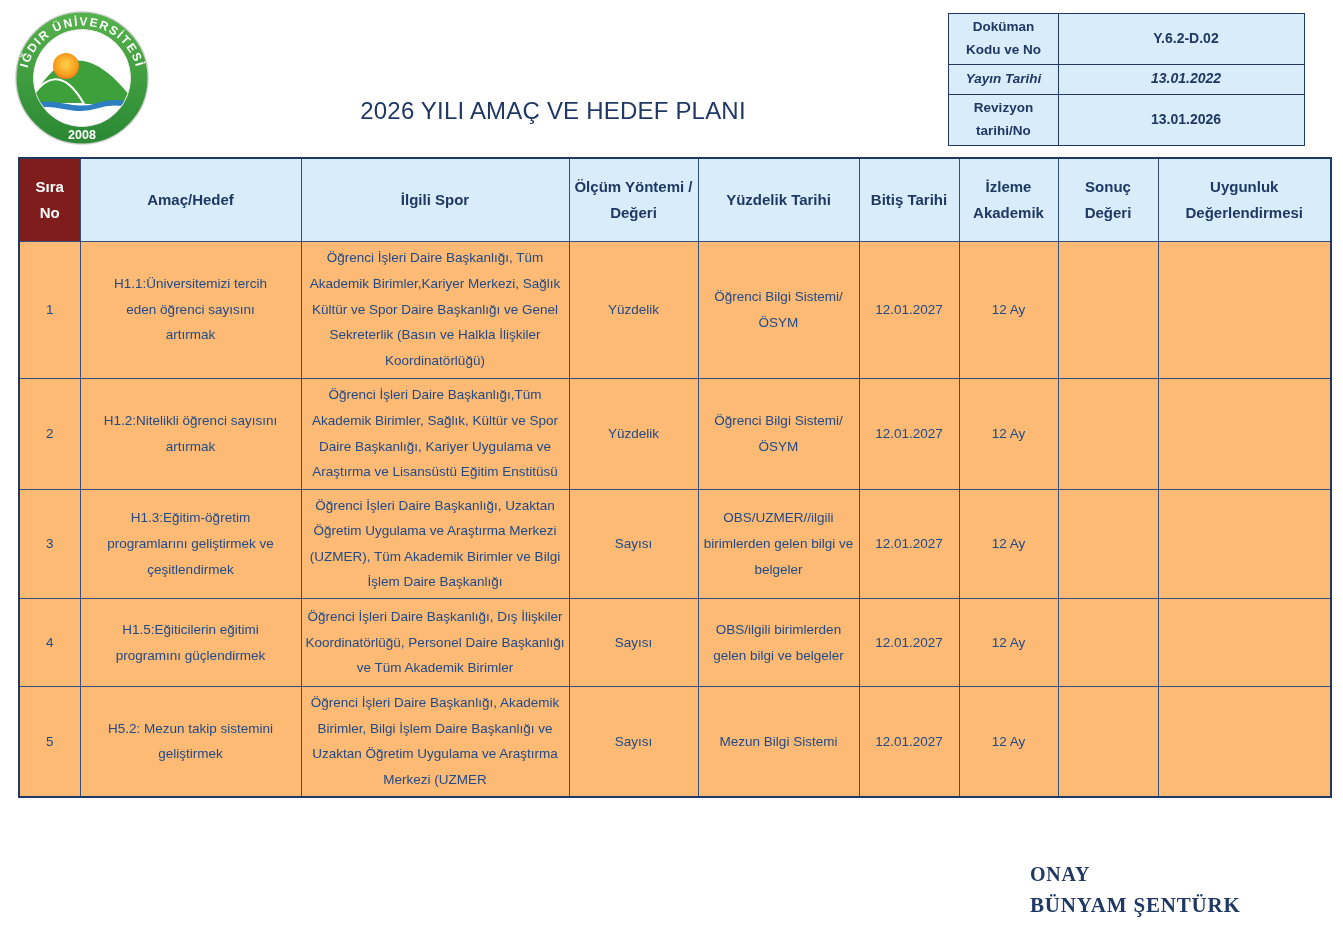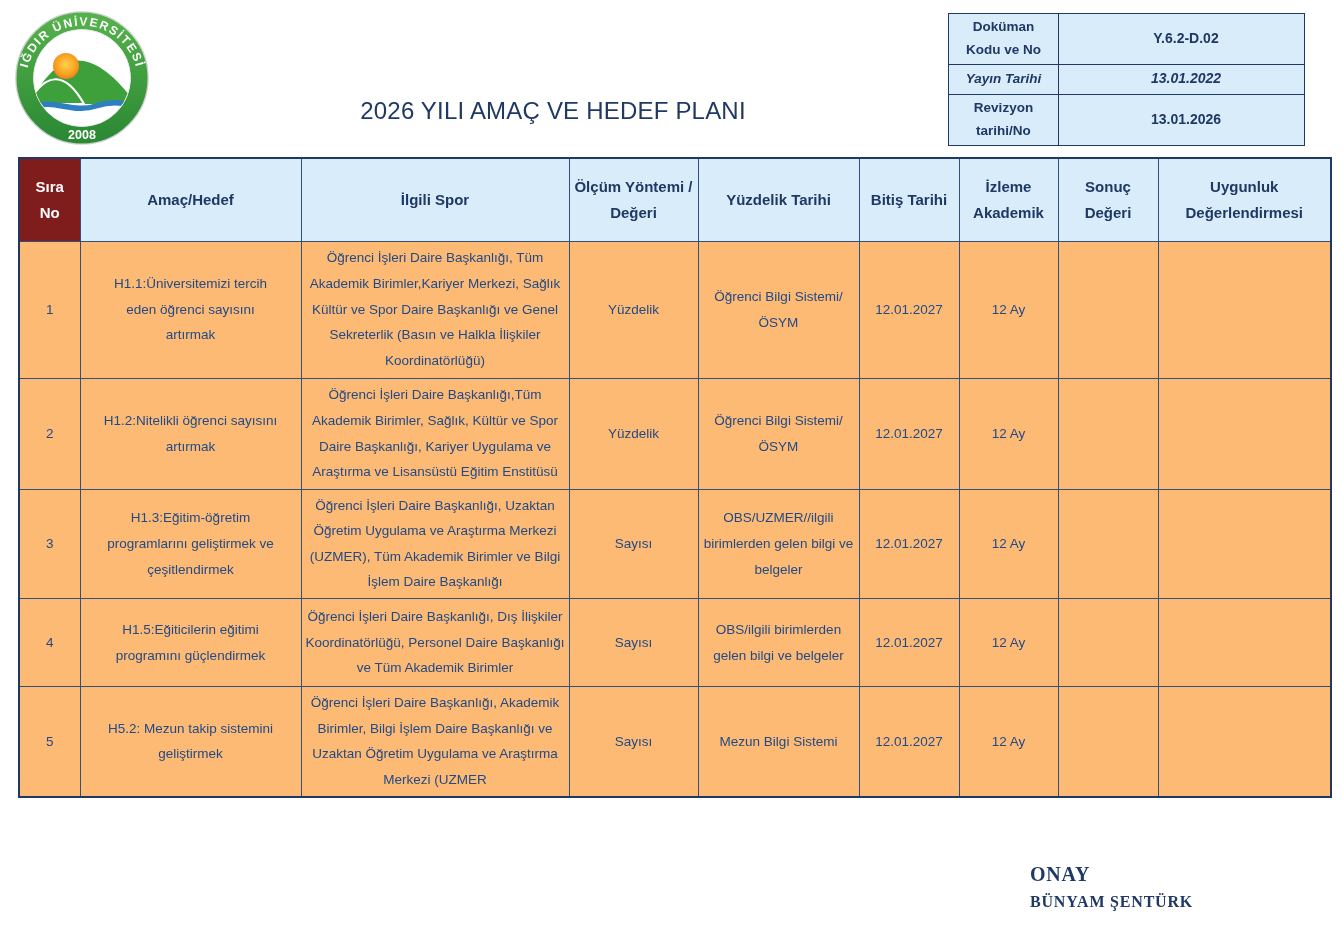--- a/index.html
+++ b/index.html
@@ -66,21 +66,21 @@
   tr.r4 { height:88px; }
   tr.r5 { height:107px; }
   td.amac { padding:3px 20px; }
 
   
   .signature {
     position:absolute; left:1030px; top:820px; width:296px;
     text-align:left; color:#1F3864;
     font-family:"Liberation Serif", serif; font-weight:bold;margin-top:40px;
   }
-  .signature .line { font-size:16px; line-height:1.48; letter-spacing:0.8px; }
+  .signature .line { font-size:21px; line-height:1.48; letter-spacing:0.8px; }
   .signature .line.first { font-size:20px; }
 </style>
 </head>
 <body>
 
 <div class="page">
 
   <div class="logo-wrap">
     <svg width="136" height="136" viewBox="0 0 136 136">
       <defs>

